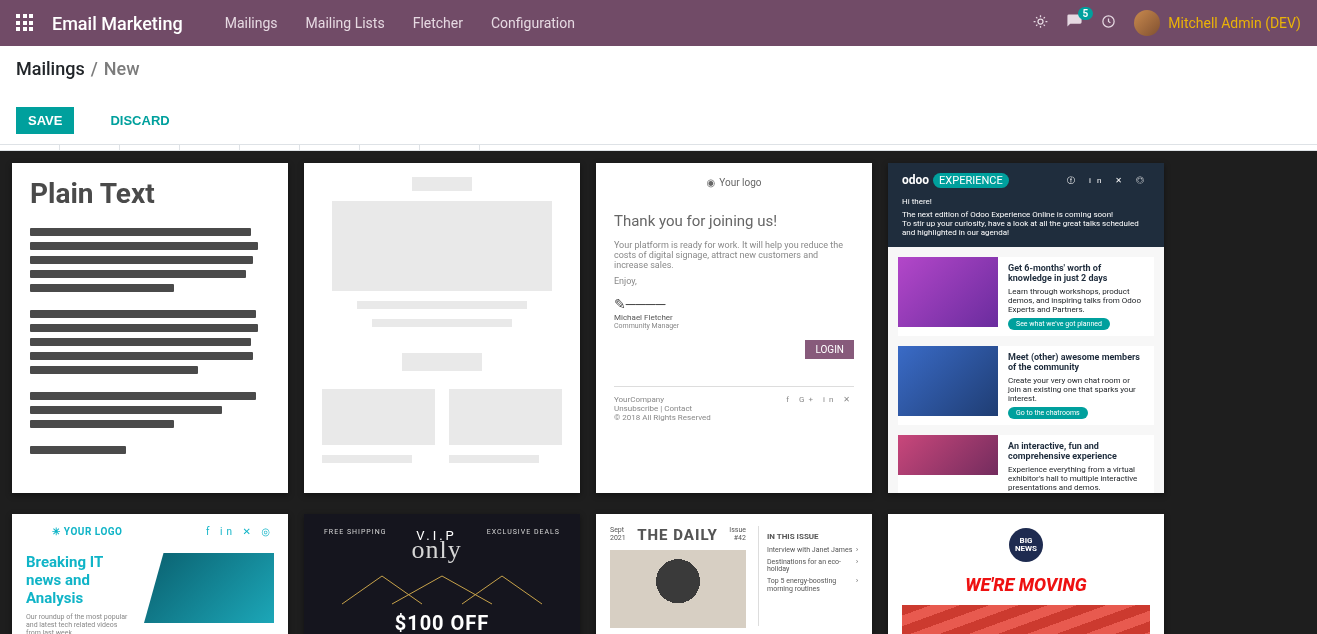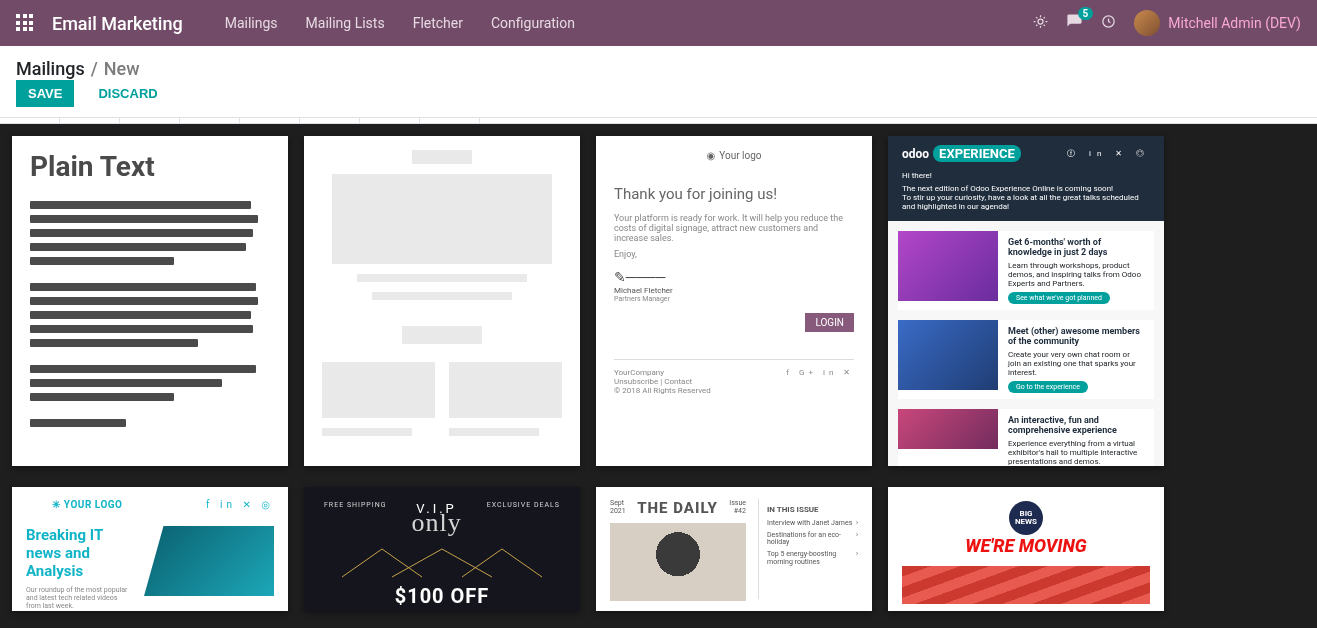--- a/index.html
+++ b/index.html
@@ -11,27 +11,27 @@
   .apps-icon { width: 18px; height: 18px; display: grid; grid-template-columns: repeat(3, 1fr); grid-template-rows: repeat(3,1fr); gap: 2px; cursor: pointer; }
   .apps-icon span { background: #fff; width: 4px; height: 4px; }
   .app-title { font-size: 18px; font-weight: 500; color: #fff; }
   .nav-menu { display: flex; gap: 28px; margin-left: 24px; }
   .nav-menu a { color: #e6d9e2; font-size: 14px; text-decoration: none; cursor: pointer; }
   .navbar-right { margin-left: auto; display: flex; align-items: center; gap: 18px; }
   .systray-icon { color: #e6d9e2; cursor: pointer; position: relative; font-size: 15px; }
   .badge { position: absolute; top: -6px; right: -10px; background: #00A09D; color: #fff; border-radius: 10px; font-size: 10px; padding: 1px 5px; font-weight: 600; }
   .user-menu { display: flex; align-items: center; gap: 8px; cursor: pointer; }
   .avatar { width: 26px; height: 26px; border-radius: 50%; background: linear-gradient(135deg,#c98a4e,#805030); }
-  .user-name { font-size: 14px; color: #f9a8d4; }
+  .user-name { font-size: 14px; color: #eab308; }
 
   
   .control-panel { padding: 12px 16px 10px; background: #fff; border-bottom: 1px solid #dee2e6; }
   .breadcrumb { font-size: 18px; color: #7c7c7c; font-weight: 500; display: flex; align-items: center; gap: 6px; }
   .breadcrumb .root { color: #212529; cursor: pointer; }
-  .cp-buttons { margin-top: 1px; display: flex; gap: 12px; }
+  .cp-buttons { margin-top: 28px; display: flex; gap: 24px; }
   .btn { padding: 6px 12px; font-size: 13px; font-weight: 600; border: none; cursor: pointer; text-transform: uppercase; }
   .btn-primary { background: #00A09D; color: #fff; }
   .btn-link { background: transparent; color: #00A09D; }
 
   
   .statusbar { height: 6px; border-bottom: 1px solid #dee2e6; display:flex; }
   .statusbar div { border-right:1px solid #dee2e6; width:60px; height:100%; }
 
   
   .template-area { background: #1e1e1e; padding: 12px; height: calc(634px - 46px - 78px - 6px); overflow-y: auto; display:flex; gap:16px; flex-wrap:wrap; position:relative; }
@@ -50,21 +50,21 @@
   .welcome-logo { text-align:center; font-size:10px; color:#666; margin-bottom:24px; display:flex; justify-content:center; align-items:center; gap:4px;}
   .welcome-h1 { font-size:15px; color:#666; margin-bottom:10px; }
   .welcome-btn { background:#875A7B; color:#fff; padding:4px 10px; font-size:10px; float:right; }
   .welcome-footer { border-top:1px solid #ddd; margin-top:56px; padding-top:8px; font-size:8px; display:flex; justify-content:space-between; color:#888; }
 
   
   .event-card { padding:0; background:#f7f7f7; }
   .event-hero { background:#1f2d3d; color:#fff; padding:10px 14px; font-size:8px; }
   .event-hero .logo-row { display:flex; justify-content:space-between; align-items:center; margin-bottom:10px;}
   .event-hero .logo { font-weight:700; font-size:12px;}
-  .event-hero .tag { background:#00A09D; padding:1px 6px; border-radius:8px; font-size:13px; margin-left:4px;font-weight:bold;}
+  .event-hero .tag { background:#00A09D; padding:1px 6px; border-radius:8px; font-size:11px; margin-left:4px;}
   .event-row { display:flex; background:#fff; margin:10px; }
   .event-row .thumb { width:100px; height:70px; background:linear-gradient(135deg,#7b2ff7,#f107a3); flex-shrink:0;}
   .event-row .txt { padding:6px 10px; font-size:8px; }
   .event-row .txt h4 { font-size:9px; color:#1f2d3d; margin-bottom:4px; font-weight:700;}
   .event-row .txt .cta { background:#00A09D; color:#fff; padding:2px 8px; font-size:7px; display:inline-block; margin-top:4px; border-radius:8px;}
 
   
   .it-card {padding:12px 14px;}
   .it-top{display:flex;justify-content:space-between;align-items:center;margin-bottom:16px;}
   .it-logo{color:#10b4c7;font-weight:700;font-size:10px;letter-spacing:0.5px;margin-left:26px;}
@@ -85,21 +85,21 @@
   .daily-left{flex:1;}
   .daily-head{display:flex;justify-content:space-between;align-items:flex-start;font-size:7px;color:#555;}
   .daily-title{font-size:15px;font-weight:800;letter-spacing:1px;flex:1;text-align:center;}
   .daily-hero{width:100%;height:78px;background:radial-gradient(circle at 50% 40%, #3a3a3a 0 22px, #d7cfc3 22px);margin-top:6px;}
   .daily-side{width:100px;border-left:1px solid #ddd;padding-left:8px;font-size:7px;color:#555;}
   .daily-side h5{font-size:8px;font-weight:700;margin:6px 0;}
   .daily-side li{display:flex;justify-content:space-between;list-style:none;margin:4px 0;line-height:1.1;}
 
   .moving-card{padding:14px;text-align:center;}
   .moving-badge{width:34px;height:34px;border-radius:50%;background:#1e2b50;color:#fff;display:inline-flex;align-items:center;justify-content:center;font-size:8px;font-weight:700;flex-direction:column;line-height:1;}
-  .moving-title{color:#e11;font-size:18px;font-weight:800;font-style:italic;margin-top:0;}
+  .moving-title{color:#e11;font-size:18px;font-weight:800;font-style:italic;margin-top:12px;}
   .moving-img{height:38px;background:repeating-linear-gradient(160deg,#cc3a2f 0 10px,#e85a4f 10px 20px);margin-top:10px;}
 
   
   .template-area::-webkit-scrollbar{width:14px;}
   .template-area::-webkit-scrollbar-track{background:#f0f0f0;}
   .template-area::-webkit-scrollbar-thumb{background:#c0c0c0;}
 </style>
 </head>
 <body>
 
@@ -217,21 +217,21 @@
   <div class="tpl-card welcome-card">
     <div class="welcome-logo">
         <span>◉</span>
         <span>Your logo</span>
       </div>
     <div class="welcome-h1">Thank you for joining us!</div>
     <p style="margin-bottom:6px;">Your platform is ready for work. It will help you reduce the costs of digital signage, attract new customers and increase sales.</p>
     <p>Enjoy,</p>
     <div style="margin-top:10px;font-family:cursive;font-size:14px;color:#444;">✎────</div>
     <div style="font-size:8px;color:#555;">Michael Fletcher</div>
-    <div style="font-size:7px;">Partners Manager</div>
+    <div style="font-size:7px;">Community Manager</div>
     <div style="clear:both;margin-top:10px;">
         <span class="welcome-btn">LOGIN</span>
       </div>
     <div class="welcome-footer">
       <div>
         <div>YourCompany</div>
         <span>Unsubscribe</span> | <span>Contact</span>
         <div>© 2018 All Rights Reserved</div>
       </div>
       <div style="letter-spacing:4px;">f G+ in ✕</div>
@@ -247,21 +247,21 @@
       <div style="margin-bottom:4px;">Hi there!</div>
       <div>The next edition of Odoo Experience Online is coming soon!</div>
       <div>To stir up your curiosity, have a look at all the great talks scheduled and highlighted in our agenda!</div>
     </div>
     <div class="event-row">
       <div class="thumb" style="background:linear-gradient(135deg,#b347c9,#6a2c9e);"></div>
       <div class="txt"><h4>Get 6-months' worth of knowledge in just 2 days</h4><div>Learn through workshops, product demos, and inspiring talks from Odoo Experts and Partners.</div><span class="cta">See what we've got planned</span></div>
     </div>
     <div class="event-row">
       <div class="thumb" style="background:linear-gradient(135deg,#3a6bc7,#1f3d73);"></div>
-      <div class="txt"><h4>Meet (other) awesome members of the community</h4><div>Create your very own chat room or join an existing one that sparks your interest.</div><span class="cta">Go to the experience</span></div>
+      <div class="txt"><h4>Meet (other) awesome members of the community</h4><div>Create your very own chat room or join an existing one that sparks your interest.</div><span class="cta">Go to the chatrooms</span></div>
     </div>
     <div class="event-row" style="margin-bottom:0;">
       <div class="thumb" style="background:linear-gradient(135deg,#c9477b,#732c5e);height:40px;"></div>
       <div class="txt">
           <h4>An interactive, fun and comprehensive experience</h4>
           <div>Experience everything from a virtual exhibitor's hall to multiple interactive presentations and demos.</div>
         </div>
     </div>
   </div>
 

